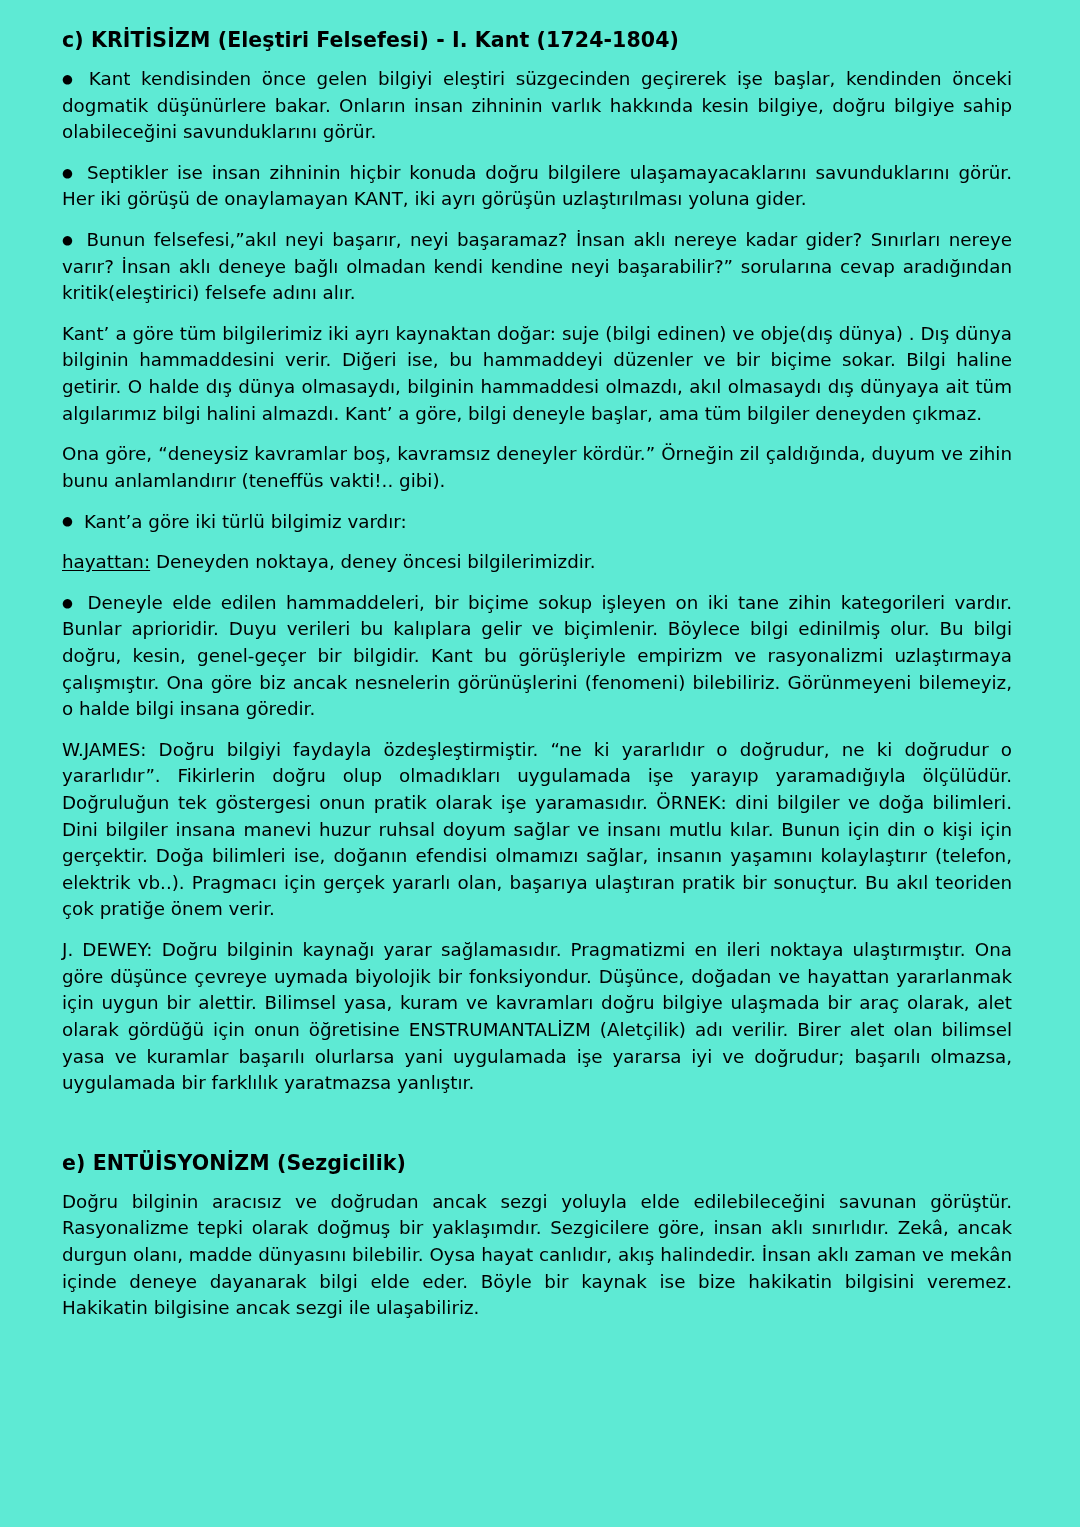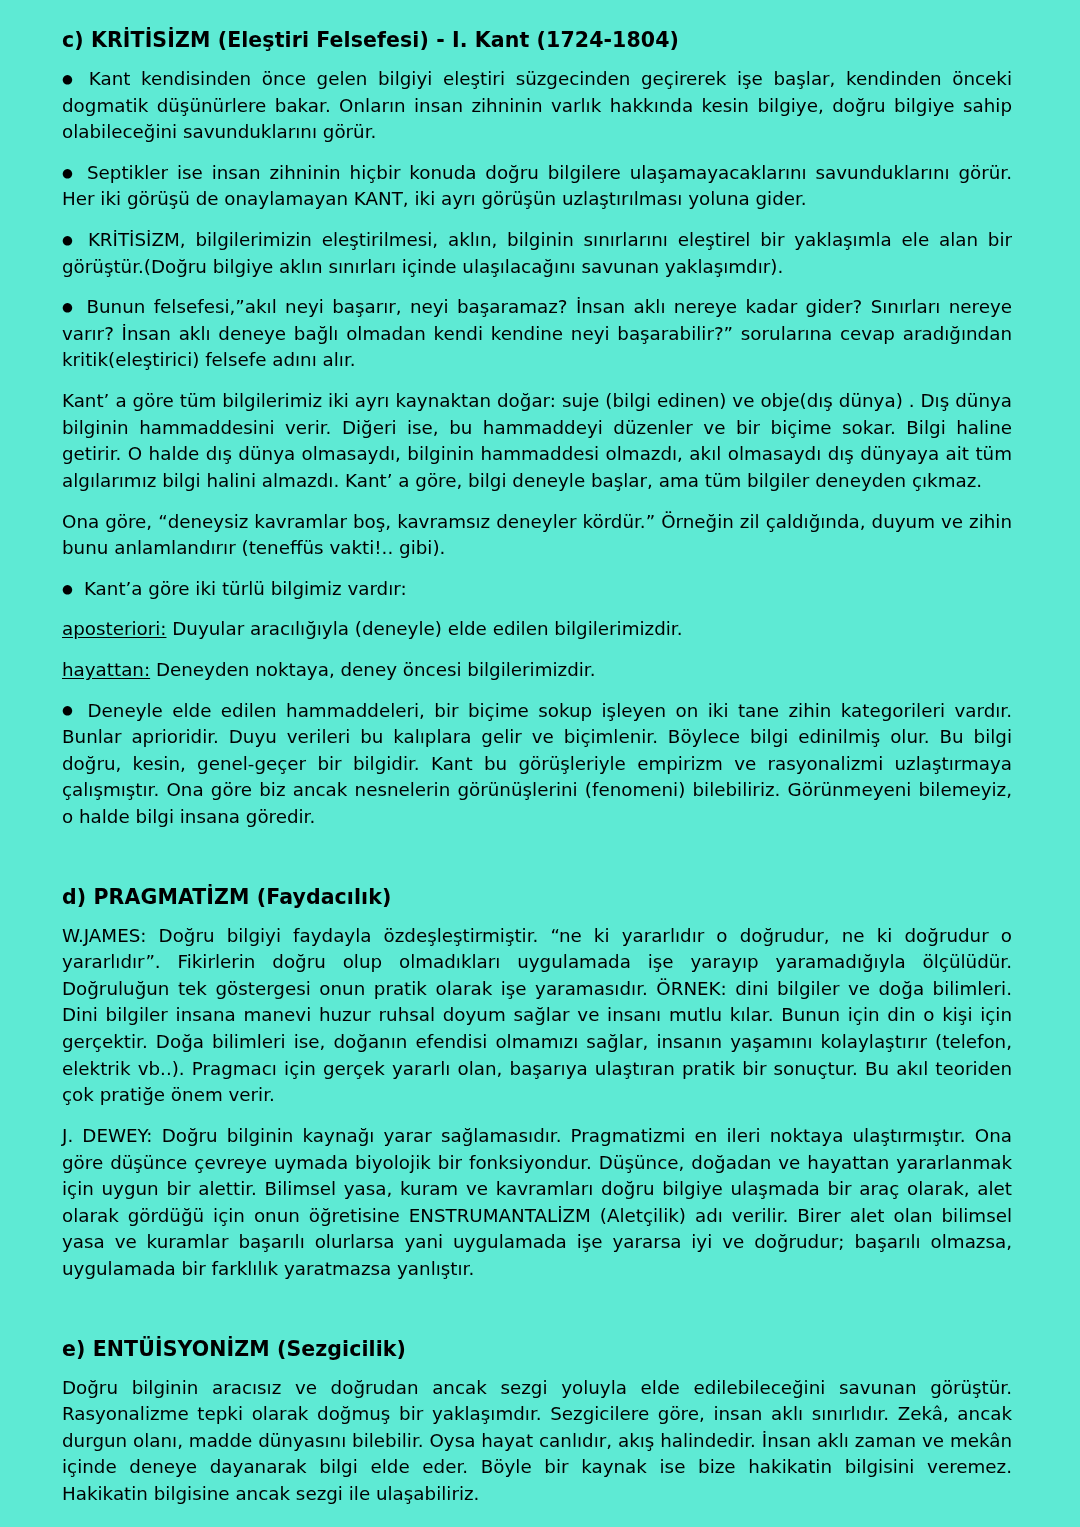--- a/index.html
+++ b/index.html
@@ -69,37 +69,34 @@
 
 <div class="page">
   <div class="doc-body">
 
     <h2 class="section-heading">c) KRİTİSİZM (Eleştiri Felsefesi) - I. Kant (1724-1804)</h2>
 
     <p class="para bullet">Kant kendisinden önce gelen bilgiyi eleştiri süzgecinden geçirerek işe başlar, kendinden önceki dogmatik düşünürlere bakar. Onların insan zihninin varlık hakkında kesin bilgiye, doğru bilgiye sahip olabileceğini savunduklarını görür.</p>
 
     <p class="para bullet">Septikler ise insan zihninin hiçbir konuda doğru bilgilere ulaşamayacaklarını savunduklarını görür. Her iki görüşü de onaylamayan KANT, iki ayrı görüşün uzlaştırılması yoluna gider.</p>
 
-    <p class="para bullet">KRİTİSİZM, bilgilerimizin eleştirilmesi, aklın, bilginin sınırlarını eleştirel bir yaklaşımla ele alan bir görüştür.(Doğru bilgiye aklın sınırları içinde ulaşılacağını savunan yaklaşımdır).</p>
 
     <p class="para bullet">Bunun felsefesi,”akıl neyi başarır, neyi başaramaz? İnsan aklı nereye kadar gider? Sınırları nereye varır? İnsan aklı deneye bağlı olmadan kendi kendine neyi başarabilir?” sorularına cevap aradığından kritik(eleştirici) felsefe adını alır.</p>
 
     <p class="para">Kant’ a göre tüm bilgilerimiz iki ayrı kaynaktan doğar: suje (bilgi edinen) ve obje(dış dünya) . Dış dünya bilginin hammaddesini verir. Diğeri ise, bu hammaddeyi düzenler ve bir biçime sokar. Bilgi haline getirir. O halde dış dünya olmasaydı, bilginin hammaddesi olmazdı, akıl olmasaydı dış dünyaya ait tüm algılarımız bilgi halini almazdı. Kant’ a göre, bilgi deneyle başlar, ama tüm bilgiler deneyden çıkmaz.</p>
 
     <p class="para">Ona göre, “deneysiz kavramlar boş, kavramsız deneyler kördür.” Örneğin zil çaldığında, duyum ve zihin bunu anlamlandırır (teneffüs vakti!.. gibi).</p>
 
     <p class="para bullet">Kant’a göre iki türlü bilgimiz vardır:</p>
 
-    <p class="para"><span class="u">aposteriori:</span><span> Duyular aracılığıyla (deneyle) elde edilen bilgilerimizdir.</span></p>
 
     <p class="para"><span class="u">hayattan:</span><span> Deneyden noktaya, deney öncesi bilgilerimizdir.</span></p>
 
     <p class="para bullet">Deneyle elde edilen hammaddeleri, bir biçime sokup işleyen on iki tane zihin kategorileri vardır. Bunlar aprioridir. Duyu verileri bu kalıplara gelir ve biçimlenir. Böylece bilgi edinilmiş olur. Bu bilgi doğru, kesin, genel-geçer bir bilgidir. Kant bu görüşleriyle empirizm ve rasyonalizmi uzlaştırmaya çalışmıştır. Ona göre biz ancak nesnelerin görünüşlerini (fenomeni) bilebiliriz. Görünmeyeni bilemeyiz, o halde bilgi insana göredir.</p>
 
-    <h2 class="section-heading spaced-top">d) PRAGMATİZM (Faydacılık)</h2>
 
 
     <p class="para"><span class="b">W.JAMES</span><span>: Doğru bilgiyi faydayla özdeşleştirmiştir. “ne ki yararlıdır o doğrudur, ne ki doğrudur o yararlıdır”. Fikirlerin doğru olup olmadıkları uygulamada işe yarayıp yaramadığıyla ölçülüdür. Doğruluğun tek göstergesi onun pratik olarak işe yaramasıdır. ÖRNEK: dini bilgiler ve doğa bilimleri. Dini bilgiler insana manevi huzur ruhsal doyum sağlar ve insanı mutlu kılar. Bunun için din o kişi için gerçektir. Doğa bilimleri ise, doğanın efendisi olmamızı sağlar, insanın yaşamını kolaylaştırır (telefon, elektrik vb..). Pragmacı için gerçek yararlı olan, başarıya ulaştıran pratik bir sonuçtur. Bu akıl teoriden çok pratiğe önem verir.</span></p>
 
     <p class="para"><span class="b">J. DEWEY</span><span>: Doğru bilginin kaynağı yarar sağlamasıdır. Pragmatizmi en ileri noktaya ulaştırmıştır. Ona göre düşünce çevreye uymada biyolojik bir fonksiyondur. Düşünce, doğadan ve hayattan yararlanmak için uygun bir alettir. Bilimsel yasa, kuram ve kavramları doğru bilgiye ulaşmada bir araç olarak, alet olarak gördüğü için onun öğretisine ENSTRUMANTALİZM (Aletçilik) adı verilir. Birer alet olan bilimsel yasa ve kuramlar başarılı olurlarsa yani uygulamada işe yararsa iyi ve doğrudur; başarılı olmazsa, uygulamada bir farklılık yaratmazsa yanlıştır.</span></p>
 
     <h2 class="section-heading spaced-top">e) ENTÜİSYONİZM (Sezgicilik)</h2>
 
     <p class="para">Doğru bilginin aracısız ve doğrudan ancak sezgi yoluyla elde edilebileceğini savunan görüştür. Rasyonalizme tepki olarak doğmuş bir yaklaşımdır. Sezgicilere göre, insan aklı sınırlıdır. Zekâ, ancak durgun olanı, madde dünyasını bilebilir. Oysa hayat canlıdır, akış halindedir. İnsan aklı zaman ve mekân içinde deneye dayanarak bilgi elde eder. Böyle bir kaynak ise bize hakikatin bilgisini veremez. Hakikatin bilgisine ancak sezgi ile ulaşabiliriz.</p>
 

